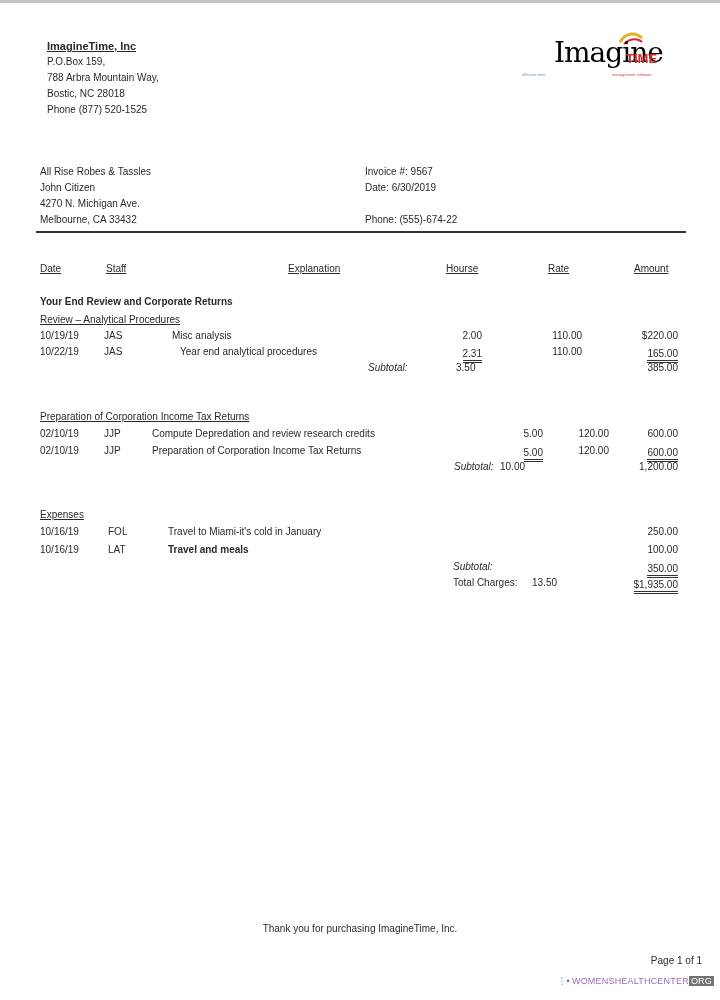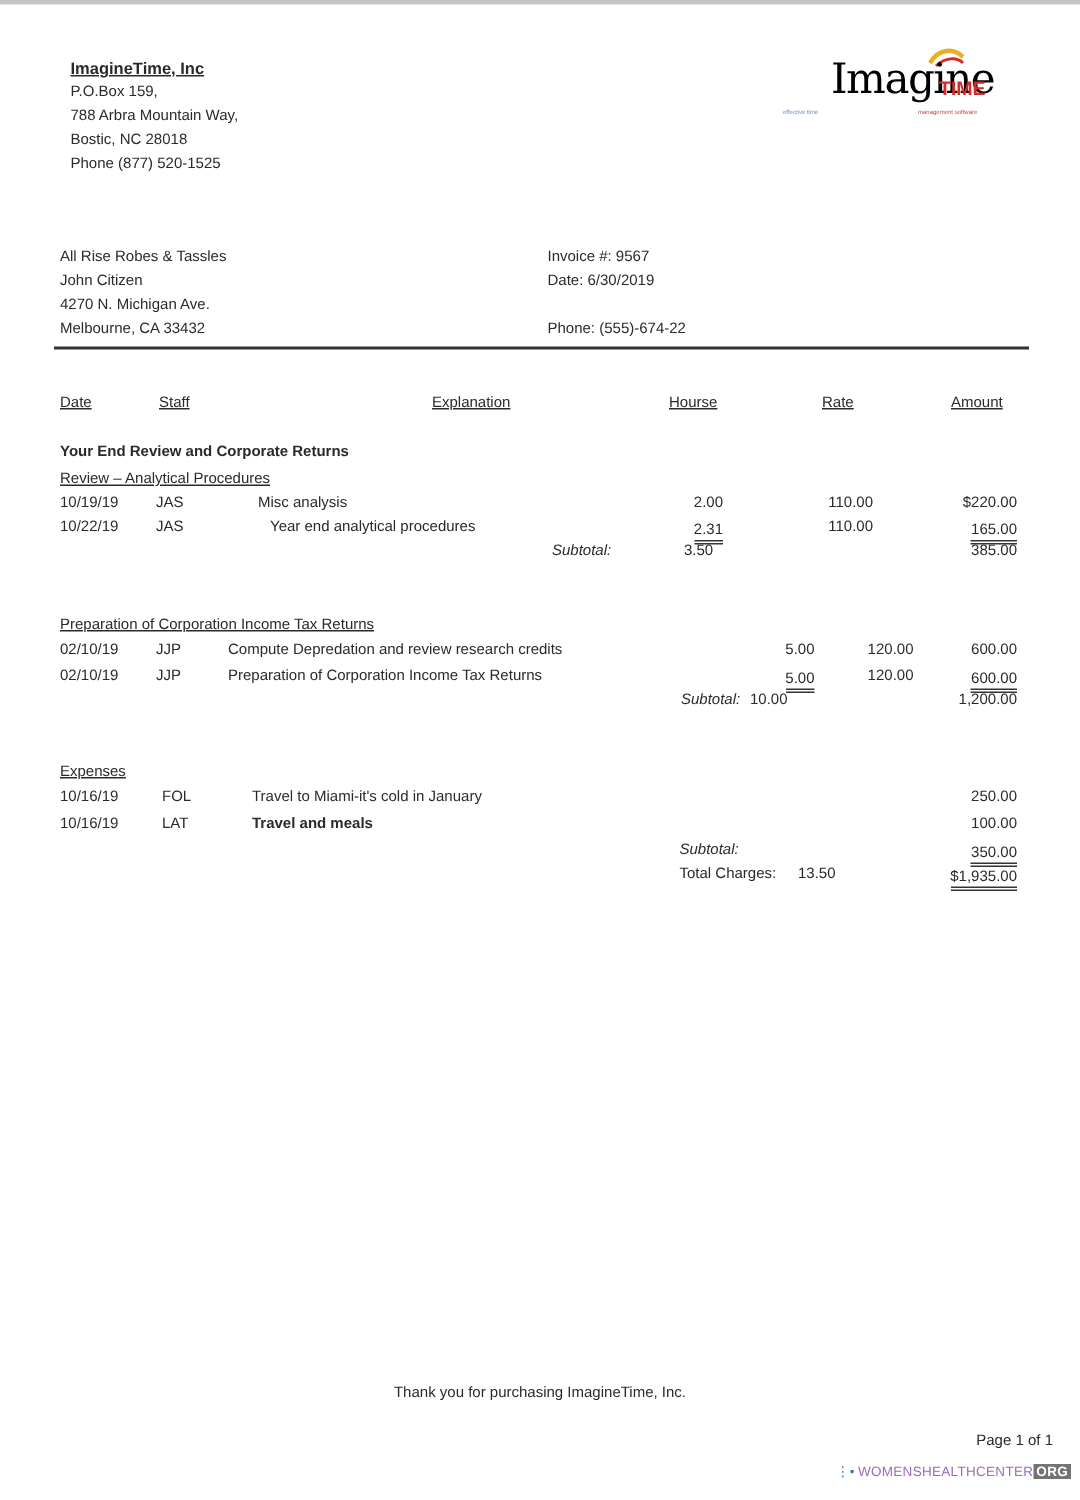--- a/index.html
+++ b/index.html
@@ -32,21 +32,21 @@
   .invinfo { left: 365px; top: 164px; }
   .rule-thick { position: absolute; left: 36px; top: 231px; width: 650px; height: 2px; background: #333; }
 
   
   .hdr { top: 263px; font-size: 10px; text-decoration: underline; }
 
   .row { font-size: 10px; line-height: 16px; }
   .footer-thanks { left: 0; width: 720px; top: 923px; text-align: center; font-size: 10px; }
   .pagenum { right: 18px; top: 955px; font-size: 10px; }
   .watermark { right: 6px; top: 976px; font-size: 9px; color: #9a6bb8; letter-spacing: 0.2px; }
-  .watermark .org { background: #737373; color: #fff; padding: 0 2px; font-weight: bold; }
+  .watermark .org { background: #737373; color: #fff; padding: 0 2px; font-weight: normal; }
   .watermark .dots { color: #2f7fb5; font-size: 9px; margin-right: 2px; }
 </style>
 </head>
 <body>
 
 <div class="topbar"></div>
 
 <div class="abs company">
   <div class="name">ImagineTime, Inc</div>
   <div class="line">P.O.Box 159,</div>

